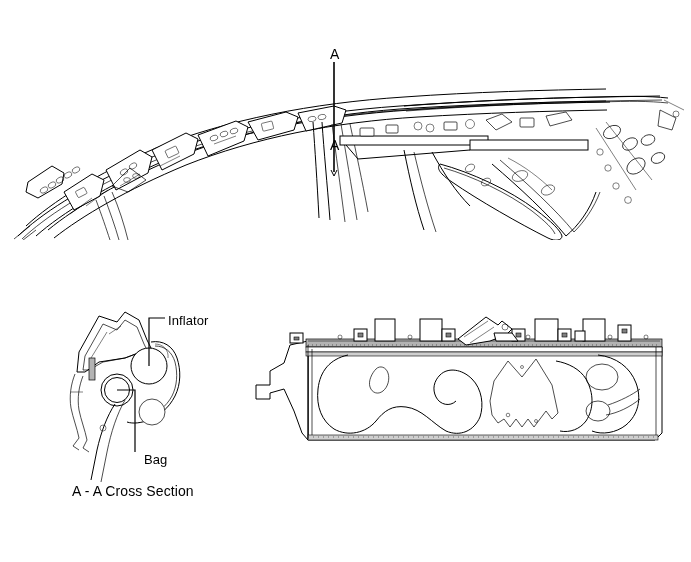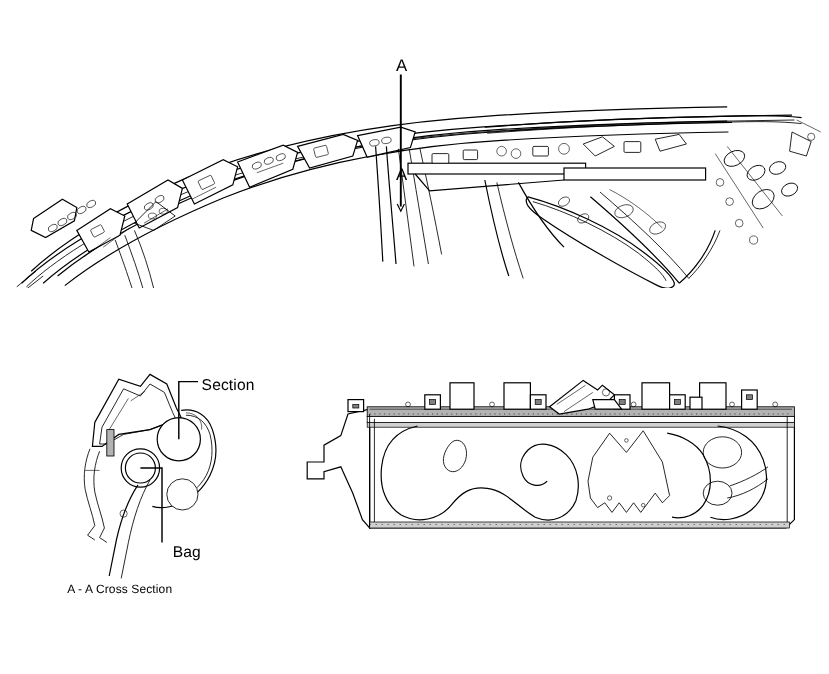--- a/index.html
+++ b/index.html
@@ -21,21 +21,21 @@
     font-size:13px;
     line-height:15px;
     color:#000;
     white-space:nowrap;
     letter-spacing:0.1px;
   }
   #lbl-section-a-top{left:330px;top:47px;font-size:14px;}
   #lbl-section-a-bottom{left:330px;top:138px;font-size:14px;}
   #lbl-inflator{left:168px;top:313px;}
   #lbl-bag{left:144px;top:452px;}
-  #lbl-caption{left:56px;top:484px;font-size:10px;}
+  #lbl-caption{left:72px;top:484px;font-size:14px;}
   .ln{stroke:#000;stroke-width:1;fill:none;}
   .ln-thin{stroke:#000;stroke-width:0.7;fill:none;}
   .ln-hair{stroke:#000;stroke-width:0.5;fill:none;}
   .fill-w{fill:#ffffff;stroke:#000;stroke-width:1;}
   .fill-w-thin{fill:#ffffff;stroke:#000;stroke-width:0.7;}
   .fill-gray{fill:#b3b3b3;stroke:#000;stroke-width:0.7;}
   .fill-gray-l{fill:#cfcfcf;stroke:#000;stroke-width:0.6;}
   .fill-dk{fill:#808080;stroke:#000;stroke-width:0.6;}
   .leader{stroke:#000;stroke-width:1.2;fill:none;}
   .sectline{stroke:#000;stroke-width:1.6;fill:none;}
@@ -229,21 +229,21 @@
       <g>
         <path class="leader" d="M94,66 L94,18 L110,18"></path>
       </g>
 
       <g>
         <path class="leader" d="M62,90 L80,90 L80,152"></path>
       </g>
     </svg>
   </div>
 
-  <div class="lbl" id="lbl-inflator">Section</div>
+  <div class="lbl" id="lbl-inflator">Inflator</div>
   <div class="lbl" id="lbl-bag">Bag</div>
   <div class="lbl" id="lbl-caption">A - A Cross Section</div>
 
   <div class="figure" id="fig-assembly">
     <svg width="420" height="150" viewBox="0 0 420 150">
 
       <path class="fill-w" d="M58,30 L58,125 L405,125 L412,118 L412,32 L405,26 L58,26 Z"></path>
 
       <path class="fill-w" d="M58,26 L40,30 L34,48 L20,56 L20,70 L6,70 L6,84 L20,84
                               L20,78 L34,74 L44,96 L52,118 L58,125 Z"></path>

